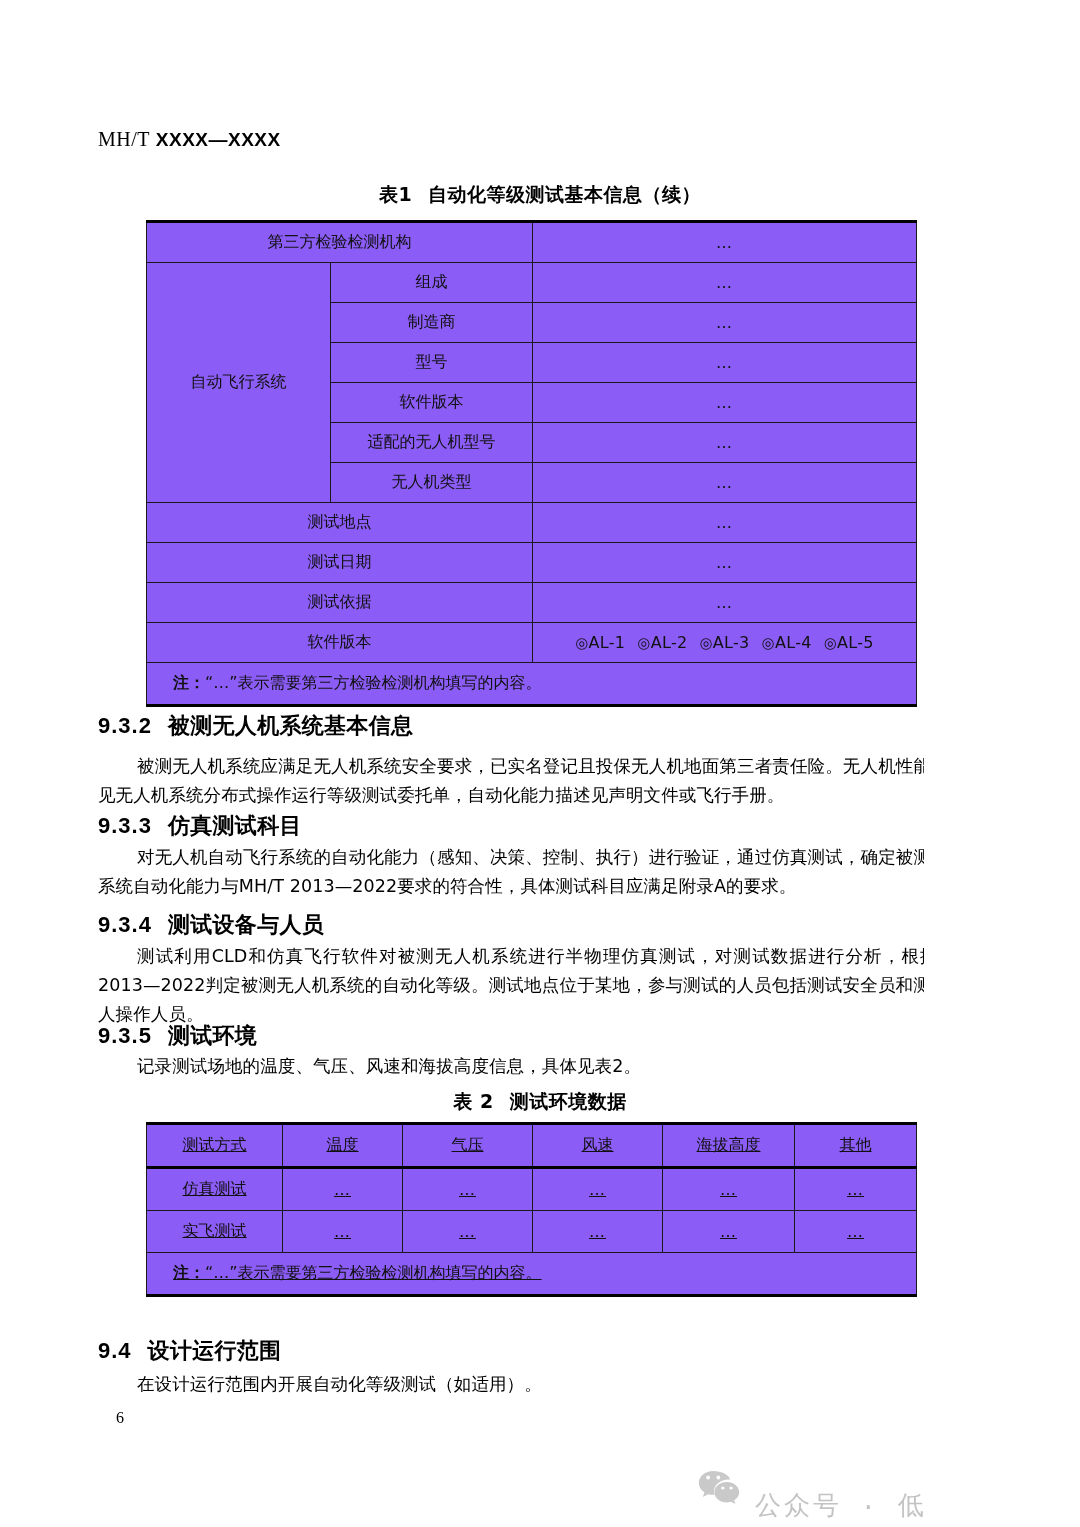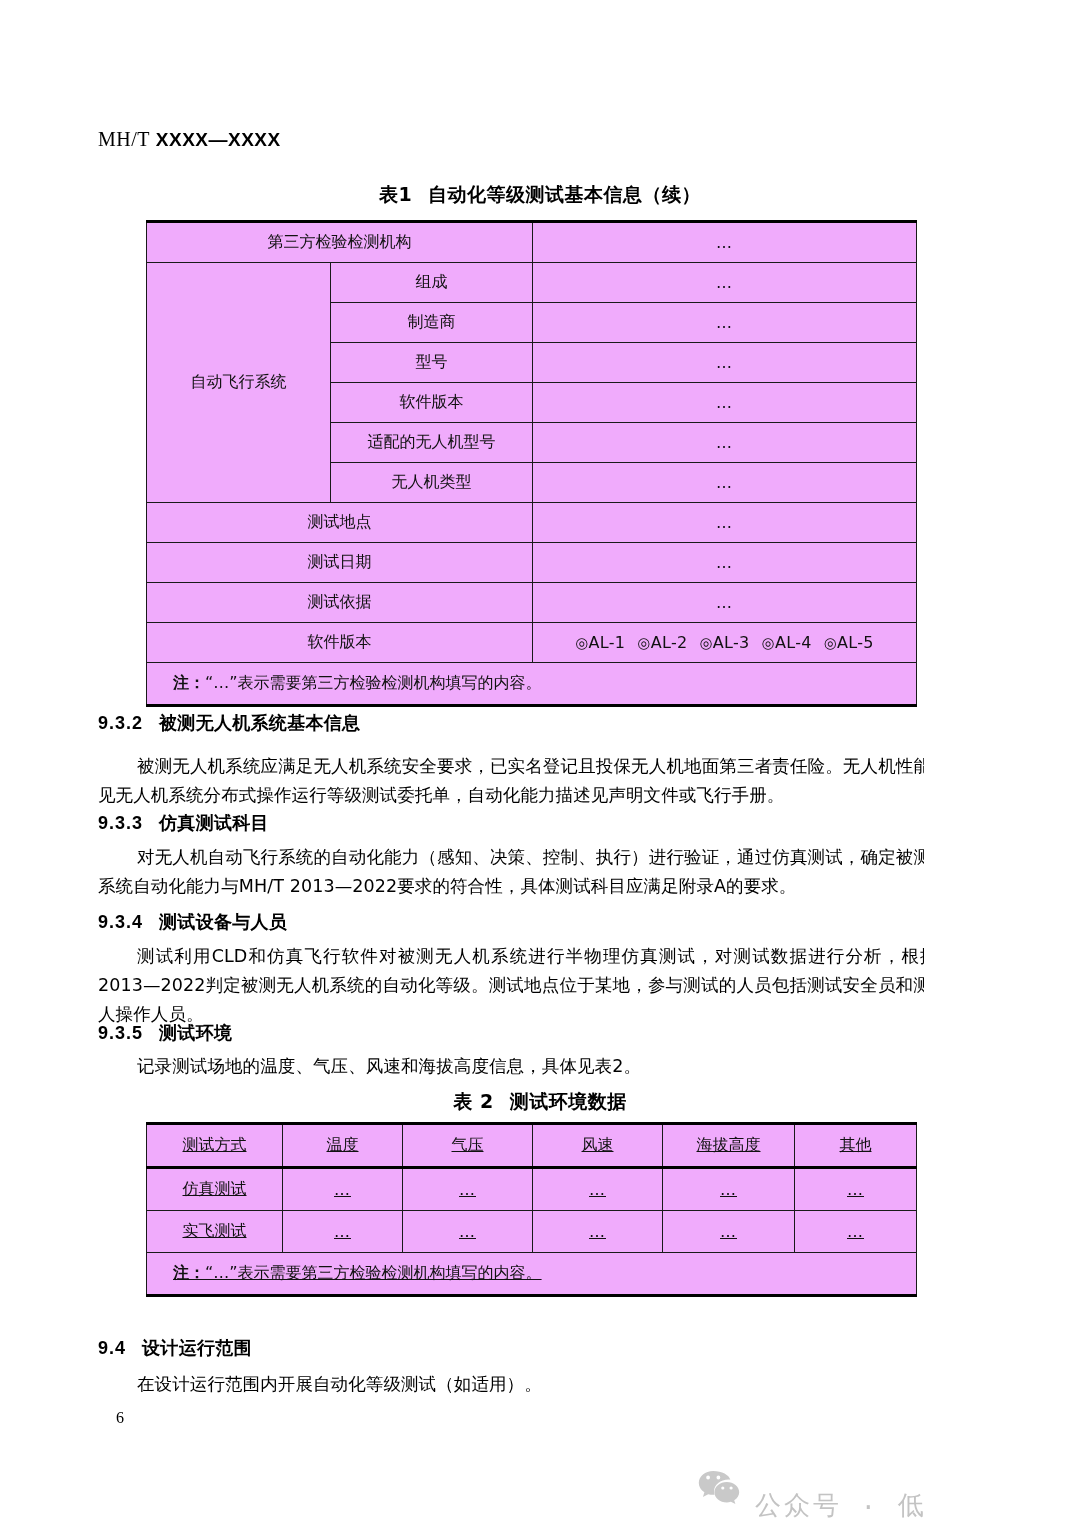--- a/index.html
+++ b/index.html
@@ -46,21 +46,21 @@
   }
   #cap1 { top: 182px; }
   #cap2 { top: 1089px; }
   .cap-gap { display: inline-block; width: 16px; }
 
   
   .doc-table {
     position: absolute;
     border-collapse: collapse;
     table-layout: fixed;
-    background: #f0abfc;
+    background: #8b5cf6;
   }
   .doc-table td {
     border: 1px solid #1a1a1a;
     font-family: "DejaVu Sans", sans-serif;
     font-size: 16px;
     text-align: center;
     vertical-align: middle;
     padding: 0;
     color: #111;
   }
@@ -103,21 +103,21 @@
   #table2 td { height: 41px; text-decoration: underline; }
   #table2 tr.hdr td {
     border-bottom: 3px solid #000;
   }
 
   
   .sec-head {
     position: absolute;
     font-family: "DejaVu Sans", sans-serif;
     font-weight: bold;
-    font-size: 18px;
+    font-size: 22px;
     white-space: nowrap;
     letter-spacing: 0.3px;
   }
   .sec-num {
     font-family: "Liberation Sans", sans-serif;
     font-weight: bold;
     letter-spacing: 1px;
   }
   .sec-gap { display: inline-block; width: 16px; }
 

